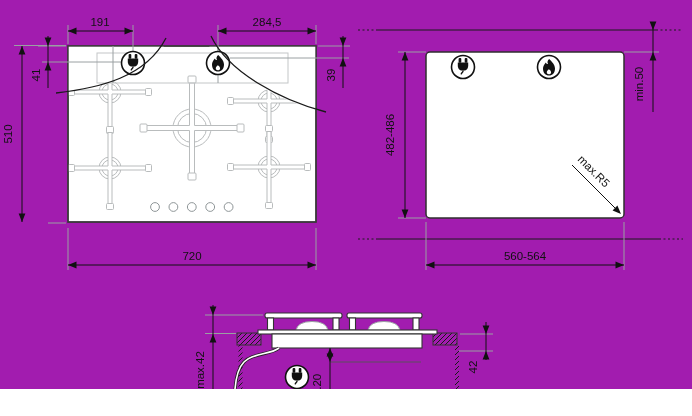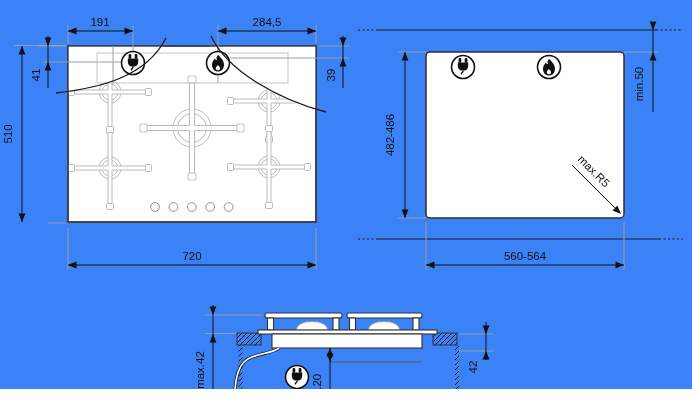--- a/index.html
+++ b/index.html
@@ -1,16 +1,16 @@
 <!DOCTYPE html>
 <html><head>
 <meta charset="utf-8">
 <style>
   html,body{margin:0;padding:0;background:#fff;}
-  .canvas{position:relative;width:692px;height:389px;background:#3b82f6;overflow:hidden;
+  .canvas{position:relative;width:692px;height:389px;background:#a21caf;overflow:hidden;
           font-family:"Liberation Sans", sans-serif;}
   svg text{font-family:"Liberation Sans", sans-serif;font-size:11.5px;fill:#111;}
 </style>
 </head>
 <body>
 
 <div class="canvas">
 <svg width="692" height="416" viewBox="0 0 692 416">
   <defs>
     <pattern id="hatch" patternUnits="userSpaceOnUse" width="5" height="5">

